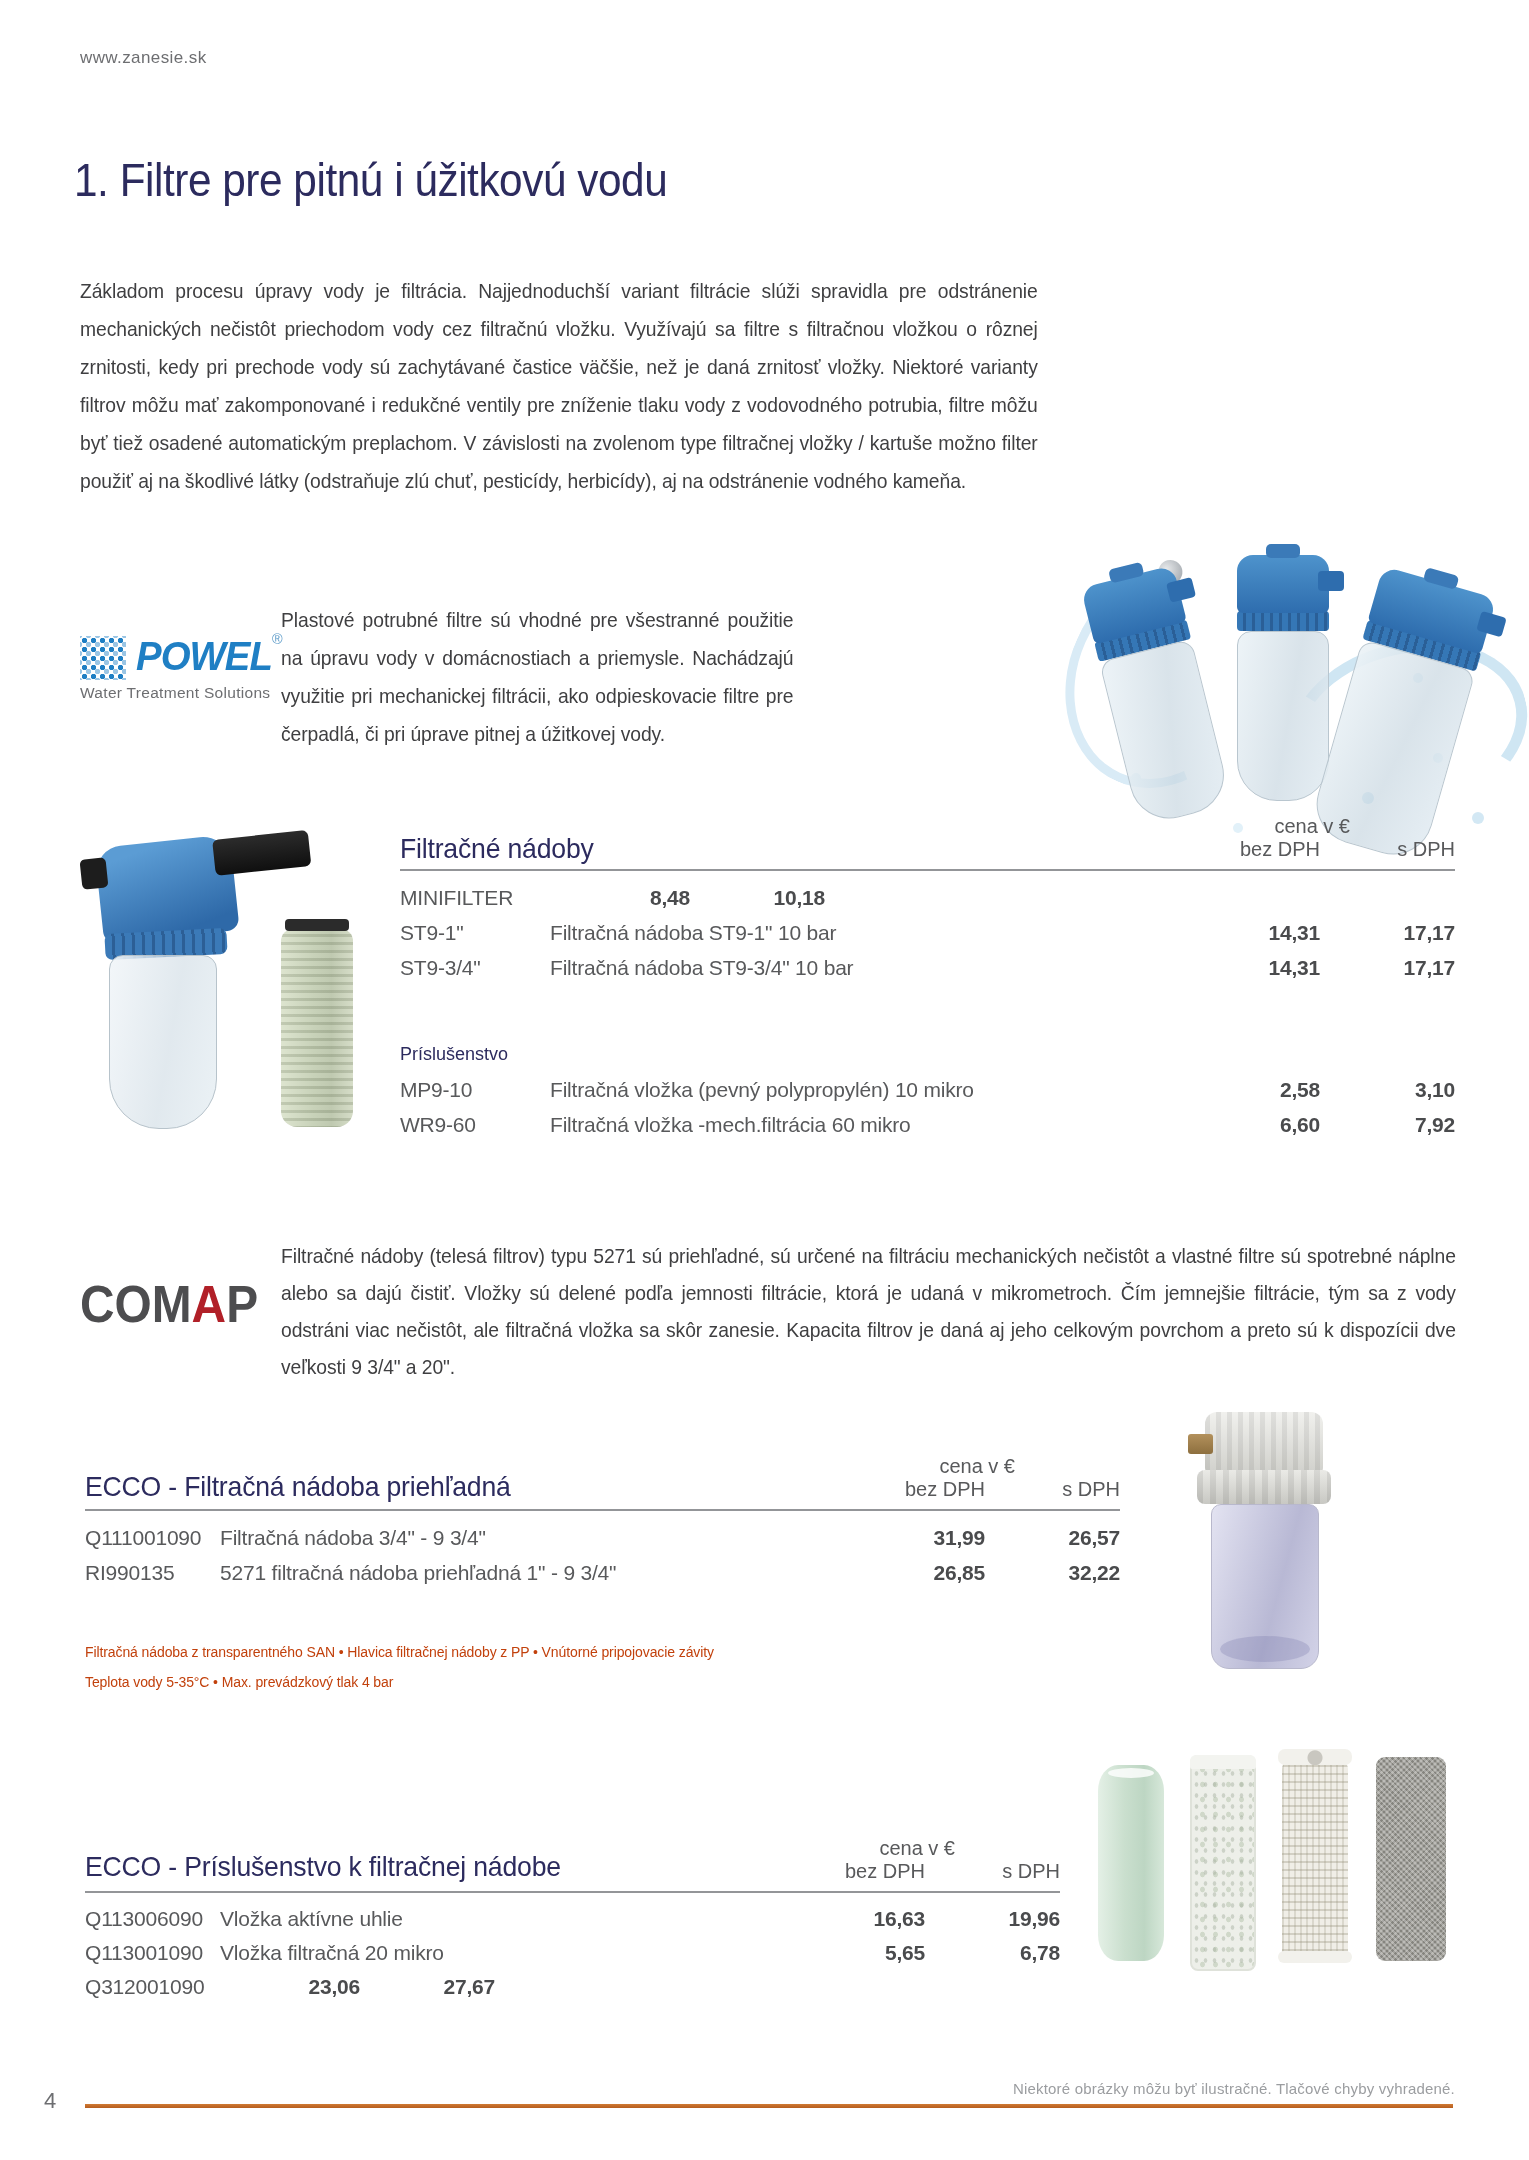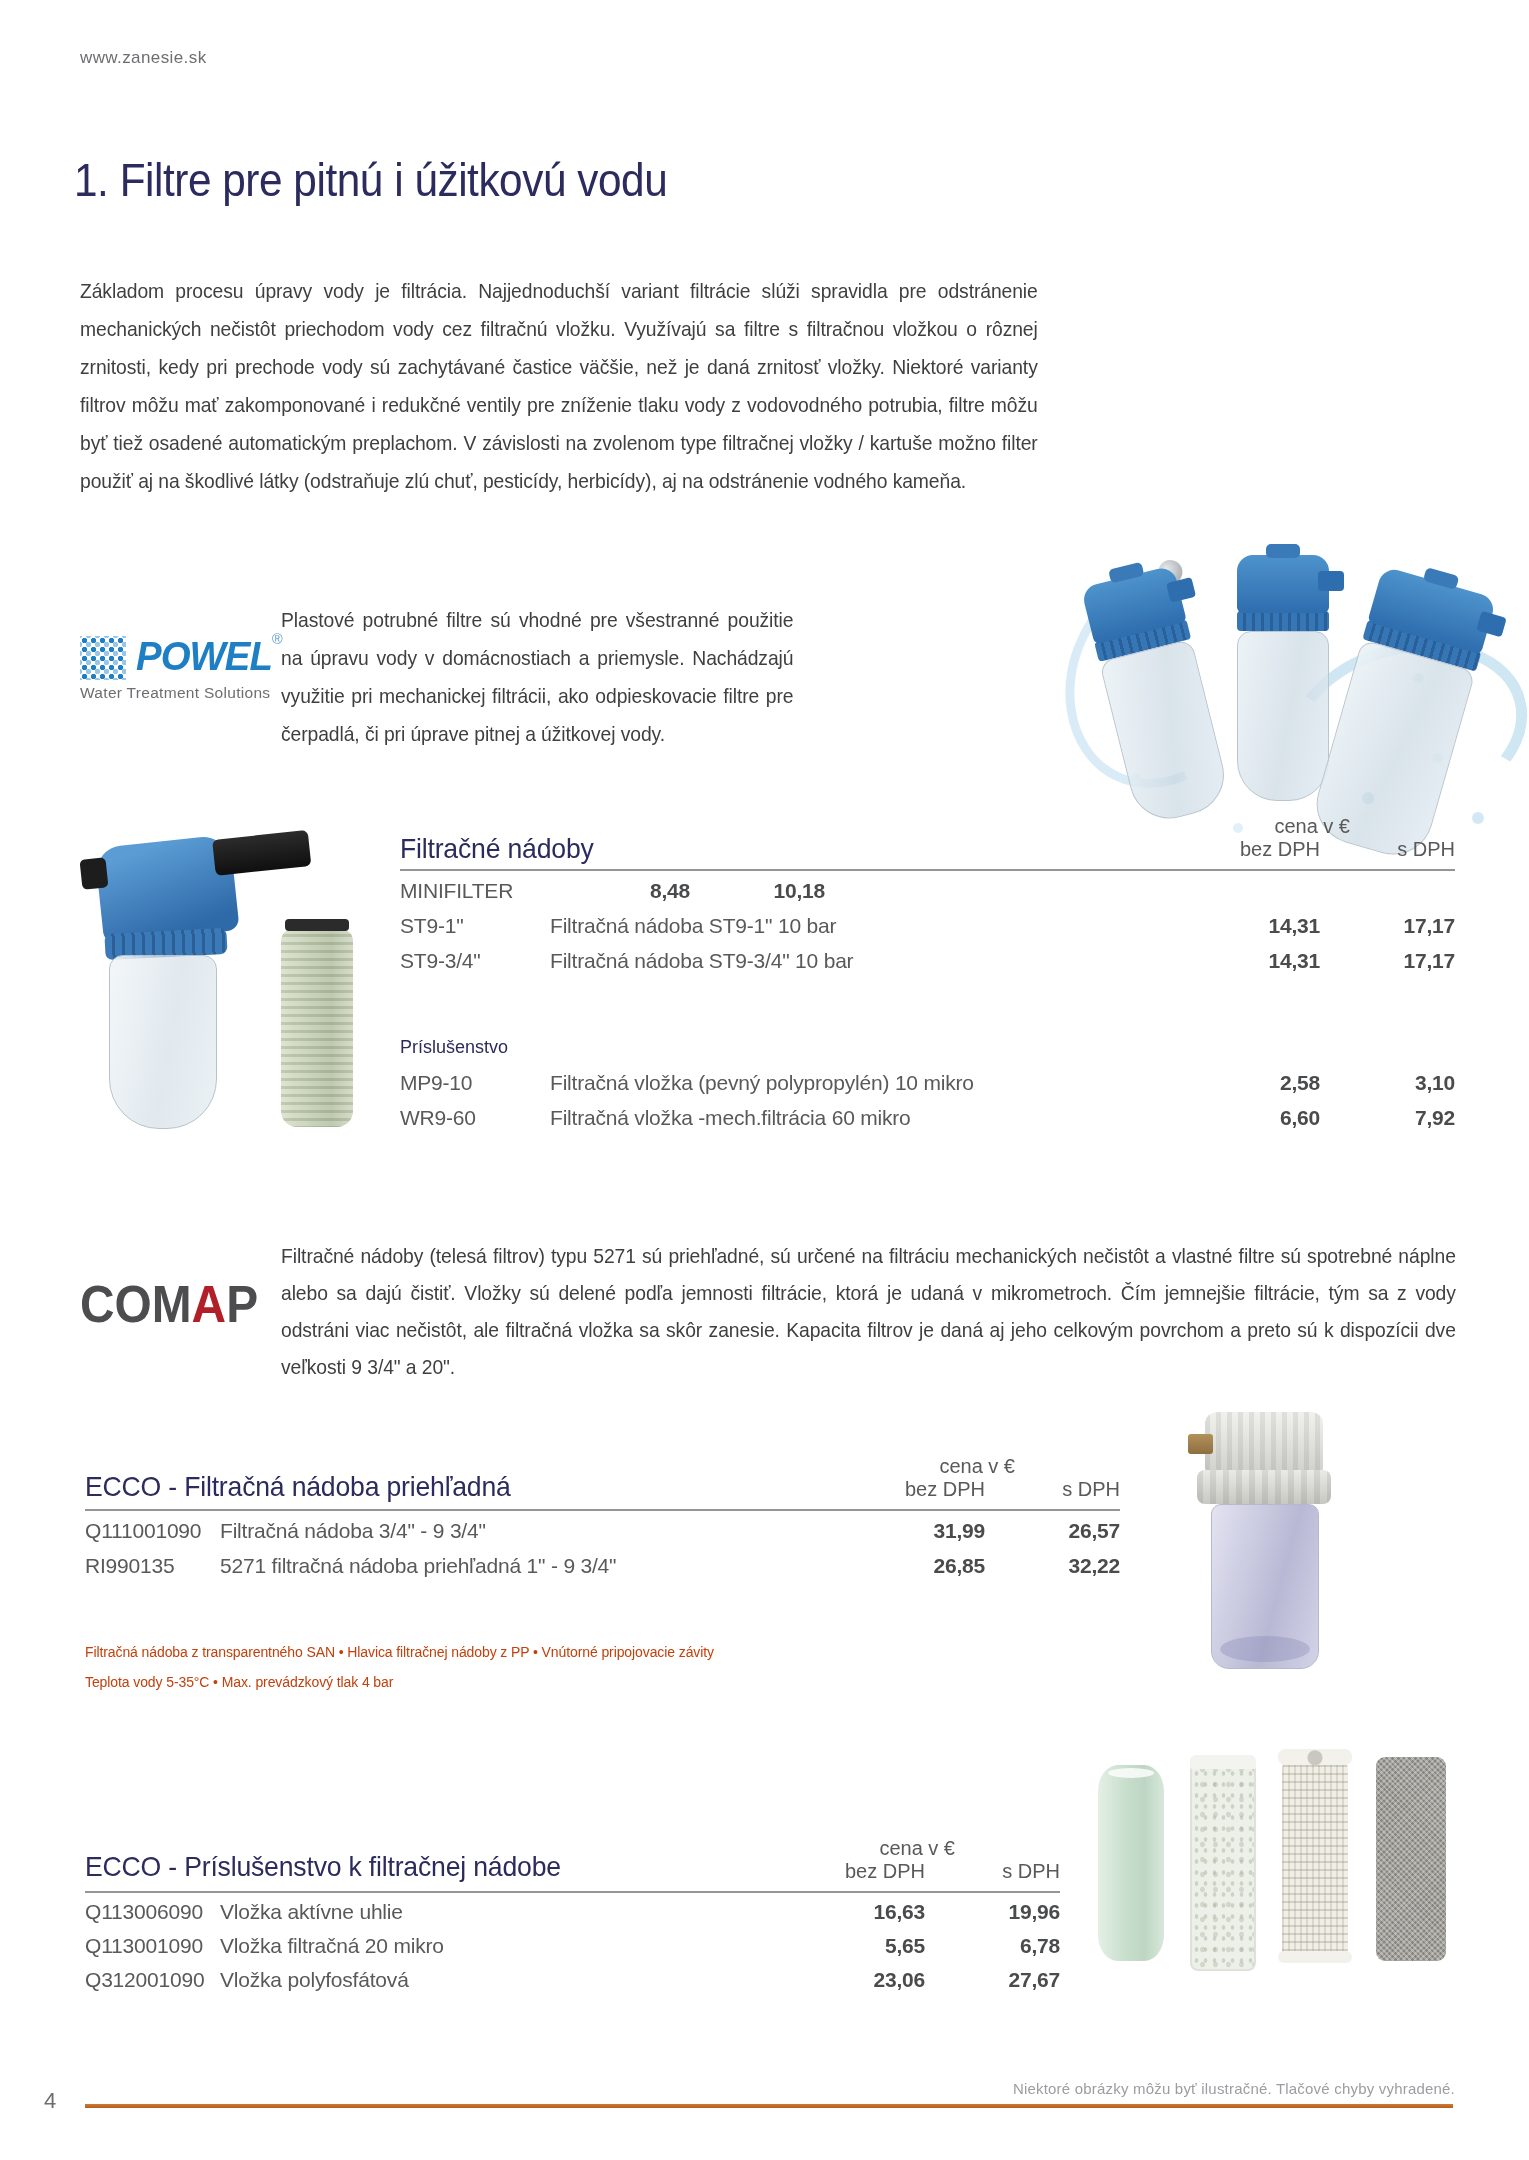--- a/index.html
+++ b/index.html
@@ -55,21 +55,21 @@
   .ptable .phead{text-align:right;color:#58595b;}
   .ptable .phead .cena{font-size:20px;line-height:22px;padding-right:105px;}
   .ptable .phead .cols{display:flex;justify-content:flex-end;font-size:20px;line-height:24px;}
   .ptable .phead .cols .h1{width:140px;text-align:right;}
   .ptable .phead .cols .h2{width:135px;text-align:right;}
   .ptable .rule{height:2px;background:var(--rule-gray,#939598);margin-top:8px;}
   .ptable .ttitle{
     position:absolute;left:0;font-size:28px;color:var(--navy,#2c2b5e);
     letter-spacing:-.2px;white-space:nowrap;transform:scaleX(.95);transform-origin:0 0;
   }
-  .rows{margin-top:2px;}
+  .rows{margin-top:9px;}
   .trow{display:flex;align-items:center;height:35px;font-size:21px;color:#58595b;letter-spacing:-.2px;}
   .trow .c-code{flex:0 0 150px;}
   .trow .c-desc{flex:1 1 auto;white-space:nowrap;overflow:hidden;}
   .trow .c-p1{flex:0 0 140px;text-align:right;font-weight:700;color:#4a4b4d;}
   .trow .c-p2{flex:0 0 135px;text-align:right;font-weight:700;color:#4a4b4d;}
   .ptable.narrowcode .trow .c-code{flex:0 0 135px;}
   .subhead{margin-top:52px;height:35px;line-height:35px;font-size:18px;color:var(--navy,#2c2b5e);}
 
   #table1{left:400px;top:815px;width:1055px;}
   #table1 .ttitle{top:18px;}
@@ -297,21 +297,20 @@
       <span class="c-p2">19,96</span>
     </div>
     <div class="trow">
       <span class="c-code">Q113001090</span>
       <span class="c-desc">Vložka filtračná 20 mikro</span>
       <span class="c-p1">5,65</span>
       <span class="c-p2">6,78</span>
     </div>
     <div class="trow">
       <span class="c-code">Q312001090</span>
-      <span class="c-desc">Vložka polyfosfátová</span>
       <span class="c-p1">23,06</span>
       <span class="c-p2">27,67</span>
     </div>
   </div>
 </div>
 
 <div class="photo" id="img-cart">
   <div class="ct" id="ct-green"></div>
   <div class="ct" id="ct-clear"></div>
   <div class="ct" id="ct-mesh"></div>

